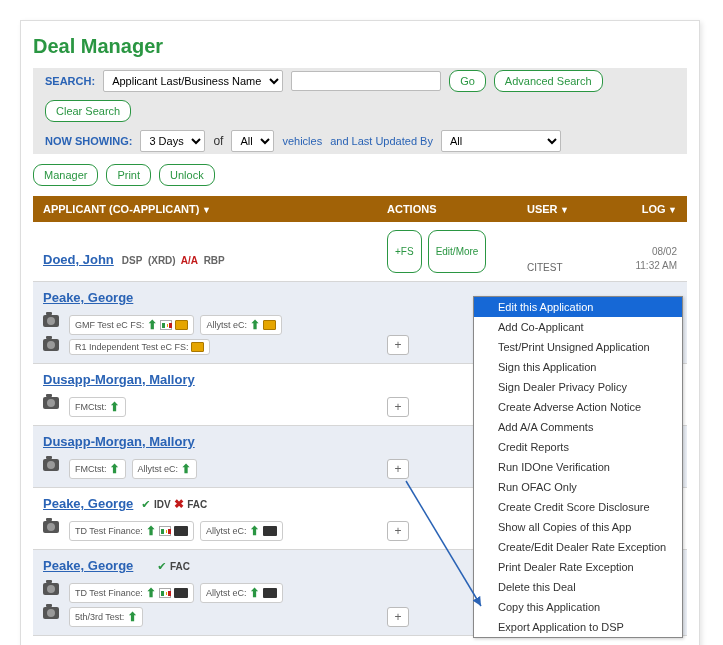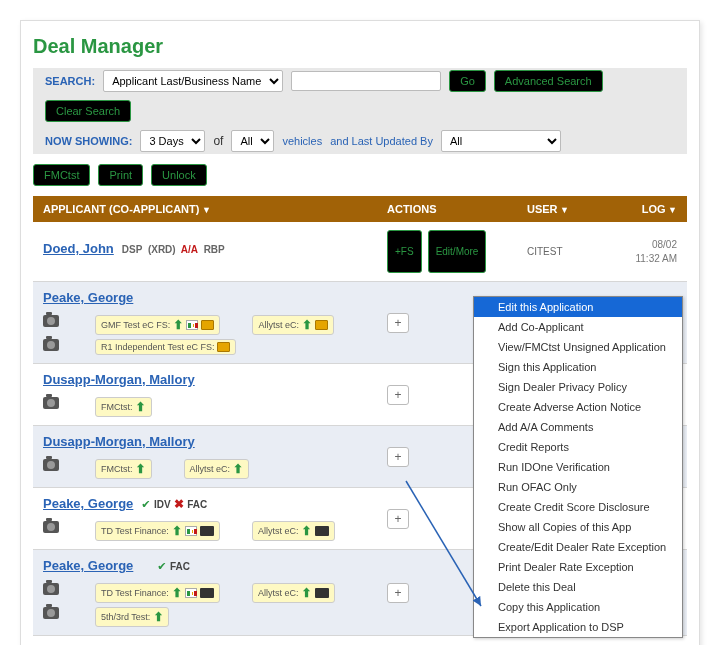--- a/index.html
+++ b/index.html
@@ -5,42 +5,42 @@
   * { box-sizing: border-box; margin: 0; padding: 0; }
   body { font-family: Arial, Helvetica, sans-serif; font-size: 12px; color: #333; background: #fff; padding: 20px; }
   .wrap { width: 680px; border: 1px solid #ddd; box-shadow: 2px 2px 5px rgba(0,0,0,0.1); padding: 14px 12px; }
   h1 { color: #2a9642; font-size: 20px; font-weight: bold; margin-bottom: 10px; }
   .filters { background: #e8e8e8; padding: 2px 12px; margin-bottom: 10px; }
   .frow { display: flex; align-items: center; gap: 8px; margin-bottom: 8px; flex-wrap: wrap; }
   .frow:last-child { margin-bottom: 0; }
   .flabel { color: #2a63b5; font-weight: bold; font-size: 11px; }
   select, input[type=text] { border: 1px solid #bbb; background: #fff; font-size: 11px; padding: 3px 4px; border-radius: 2px; }
   input[type=text].sinput { width: 150px; }
-  .btn { border: 1px solid #2a9642; color: #2a9642; background: #000000; padding: 4px 10px; font-size: 11px; border-radius: 3px; cursor: pointer; }
+  .btn { border: 1px solid #2a9642; color: #2a9642; background: #ffffff; padding: 4px 10px; font-size: 11px; border-radius: 9px; cursor: pointer; }
   .btnrow { display: flex; gap: 8px; margin-bottom: 10px; }
   .thead { display: flex; background: #a16207; color: #fff; font-size: 11px; font-weight: bold; padding: 7px 10px; align-items: center; }
   .thead .col1 { flex: 1; }
   .thead .col2 { width: 140px; }
   .thead .col3 { width: 80px; text-align: left; }
   .thead .col4 { width: 70px; text-align: right; }
   .sortcaret::after { content: " ▼"; font-size: 9px; }
-  .row { border-bottom: 1px solid #d6d6d6; padding: 8px 10px; display: flex; align-items: center; }
+  .row { border-bottom: 1px solid #d6d6d6; padding: 8px 10px; display: flex; align-items: flex-end; }
   .row.alt { background: #e9edf4; }
   .row .c1 { flex: 1; }
   .row .c2 { width: 140px; display: flex; gap: 6px; align-items: flex-start; }
   .row .c3 { width: 80px; font-size: 10px; color: #666; }
   .row .c4 { width: 70px; text-align: right; font-size: 10px; color: #777; line-height: 1.4; }
   .name { color: #2a63b5; font-weight: bold; font-size: 13px; display: inline-block; margin-bottom: 6px; }
   .codes { display: inline-block; margin-left: 8px; font-size: 10px; color: #666; font-weight: bold; }
   .codes .aa { color: #c21a1a; }
   .chiprow { display: flex; flex-wrap: wrap; gap: 6px; margin-top: 4px; }
   .cam { width: 16px; height: 12px; background: #555; border-radius: 2px; position: relative; display: inline-block; vertical-align: middle; margin-right: 4px; }
   .cam::before { content: ""; position: absolute; top: -3px; left: 3px; width: 6px; height: 3px; background: #555; border-radius: 1px; }
   .cam::after { content: ""; position: absolute; top: 2px; left: 4px; width: 8px; height: 8px; background: #999; border-radius: 50%; }
-  .chip { display: inline-flex; align-items: center; gap: 3px; background: #fef9c3; border: 1px solid #ccc; border-radius: 3px; padding: 2px 5px; font-size: 9px; color: #555; margin-left: 26px; }
+  .chip { display: inline-flex; align-items: center; gap: 3px; background: #ffffff; border: 1px solid #ccc; border-radius: 3px; padding: 2px 5px; font-size: 9px; color: #555; }
   .arrow-up { color: #2a9642; font-size: 12px; font-weight: bold; }
   .goldicon { display: inline-block; width: 13px; height: 10px; background: #e5a500; border: 1px solid #aa7700; border-radius: 1px; }
   .barsicon { display: inline-block; width: 12px; height: 10px; background: #fff; border: 1px solid #aaa; position: relative; }
   .barsicon::after { content: ""; position: absolute; bottom: 1px; left: 1px; width: 3px; height: 5px; background: #2a9642; box-shadow: 4px 0 0 -1px #e5a500, 7px 0 0 0 #c21a1a; }
   .darkicon { display: inline-block; width: 14px; height: 10px; background: #333; border-radius: 1px; }
   .check { color: #2a9642; font-size: 11px; }
   .idv { font-size: 10px; font-weight: bold; color: #444; }
   .xred { color: #c21a1a; font-size: 12px; font-weight: bold; }
   .fac { font-size: 10px; font-weight: bold; color: #444; }
   .plusbtn { border: 1px solid #bbb; background: #fff; width: 22px; height: 20px; font-size: 12px; color: #666; text-align: center; border-radius: 3px; cursor: pointer; line-height: 18px; }
@@ -72,21 +72,21 @@
       <select><option>3 Days</option></select>
       <span>of</span>
       <select><option>All</option></select>
       <span class="flabel" style="font-weight:normal">vehicles</span>
       <span class="flabel" style="font-weight:normal">and Last Updated By</span>
       <select style="width:120px"><option>All</option></select>
     </div>
   </div>
 
   <div class="btnrow">
-    <button class="btn">FMCtst</button>
+    <button class="btn">Manager</button>
     <button class="btn">Print</button>
     <button class="btn">Unlock</button>
   </div>
 
   <div class="thead">
     <div class="col1 sortcaret">APPLICANT (CO-APPLICANT)</div>
     <div class="col2">ACTIONS</div>
     <div class="col3 sortcaret">USER</div>
     <div class="col4 sortcaret">LOG</div>
   </div>
@@ -246,21 +246,21 @@
         </div>
       </div>
       <div class="row">
         <div class="c3"></div>
       </div>
     </div>
 
   <div class="menu" id="menu">
       <div class="mi sel">Edit this Application</div>
       <div class="mi">Add Co-Applicant</div>
-      <div class="mi">View/FMCtst Unsigned Application</div>
+      <div class="mi">Test/Print Unsigned Application</div>
       <div class="mi">Sign this Application</div>
       <div class="mi">Sign Dealer Privacy Policy</div>
       <div class="mi">Create Adverse Action Notice</div>
       <div class="mi">Add A/A Comments</div>
       <div class="mi">Credit Reports</div>
       <div class="mi">Run IDOne Verification</div>
       <div class="mi">Run OFAC Only</div>
       <div class="mi">Create Credit Score Disclosure</div>
       <div class="mi">Show all Copies of this App</div>
       <div class="mi">Create/Edit Dealer Rate Exception</div>

